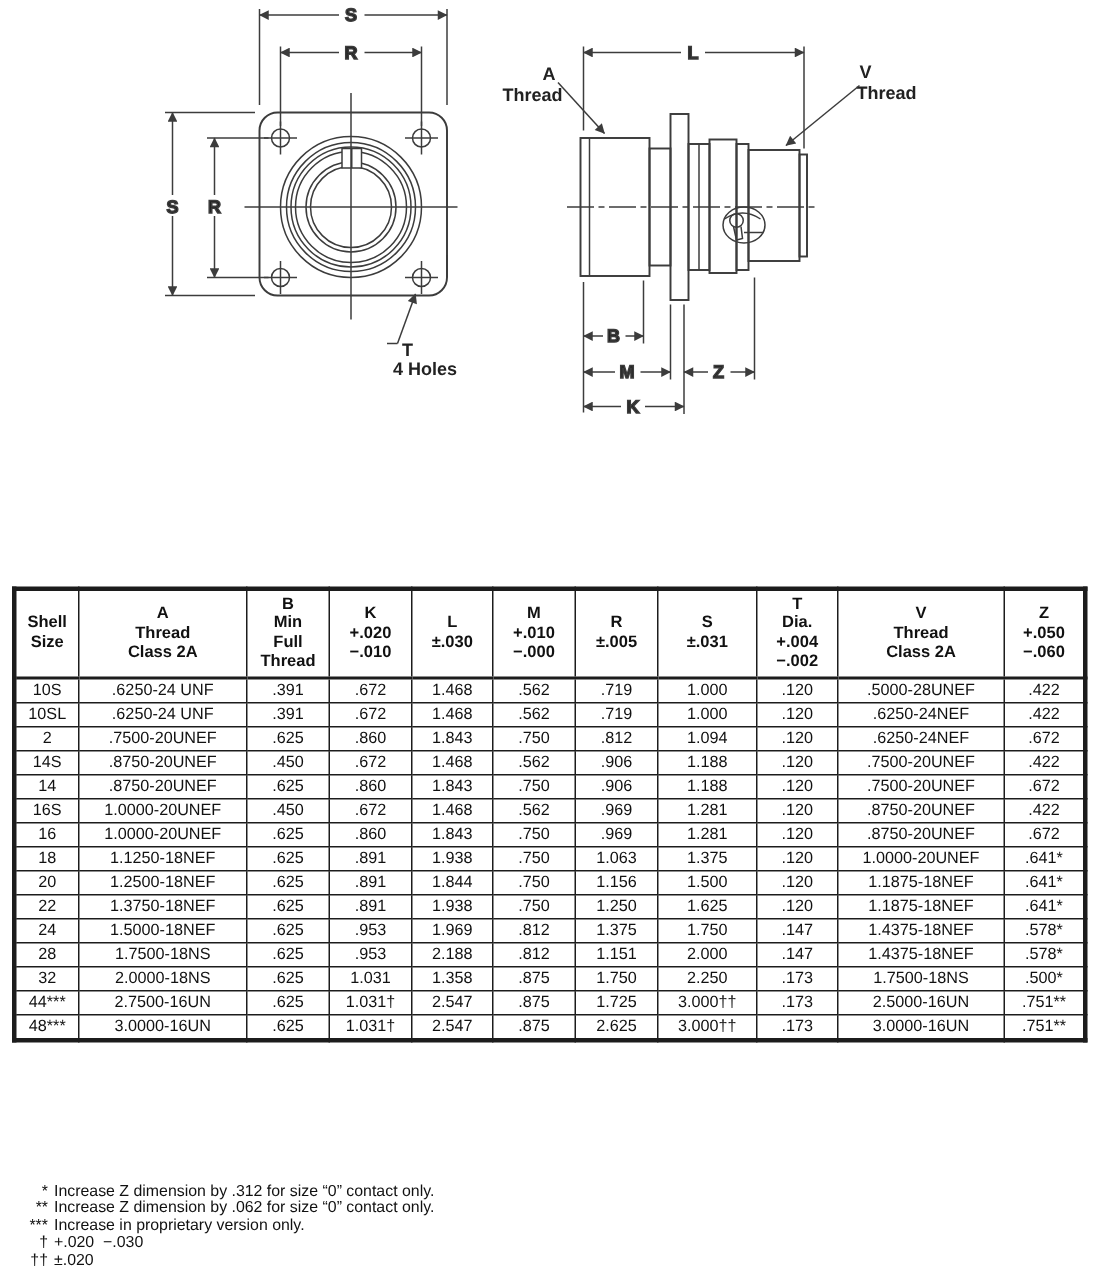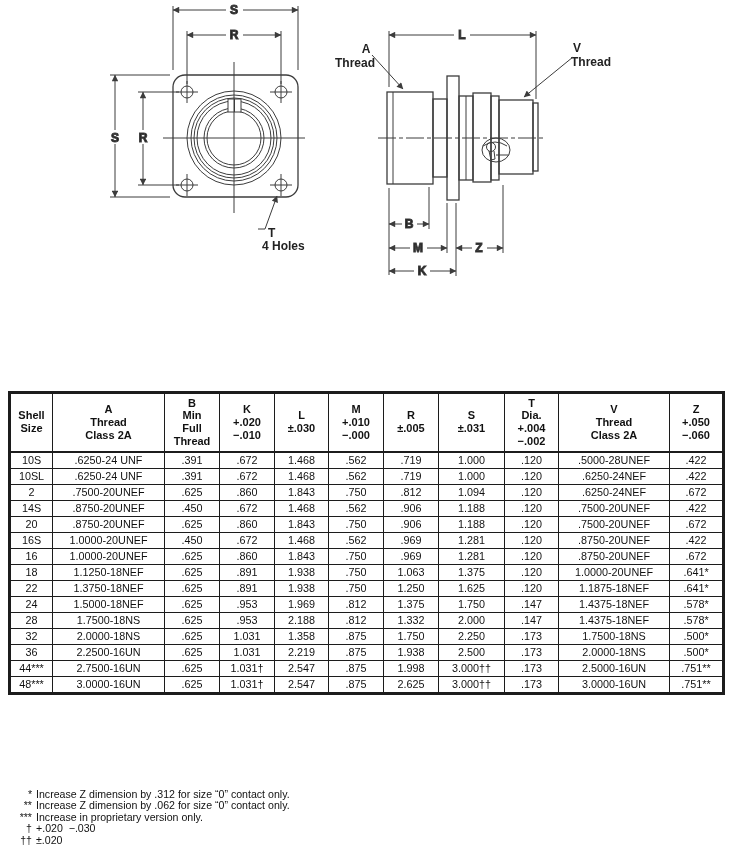--- a/index.html
+++ b/index.html
@@ -331,21 +331,21 @@
           <td>.672</td>
           <td>1.468</td>
           <td>.562</td>
           <td>.906</td>
           <td>1.188</td>
           <td>.120</td>
           <td>.7500-20UNEF</td>
           <td>.422</td>
         </tr>
         <tr>
-          <td>20</td>
+          <td>14</td>
           <td>.8750-20UNEF</td>
           <td>.625</td>
           <td>.860</td>
           <td>1.843</td>
           <td>.750</td>
           <td>.906</td>
           <td>1.188</td>
           <td>.120</td>
           <td>.7500-20UNEF</td>
           <td>.672</td>
@@ -380,20 +380,33 @@
           <td>18</td>
           <td>1.1250-18NEF</td>
           <td>.625</td>
           <td>.891</td>
           <td>1.938</td>
           <td>.750</td>
           <td>1.063</td>
           <td>1.375</td>
           <td>.120</td>
           <td>1.0000-20UNEF</td>
+          <td>.641*</td>
+        </tr>
+        <tr>
+          <td>20</td>
+          <td>1.2500-18NEF</td>
+          <td>.625</td>
+          <td>.891</td>
+          <td>1.844</td>
+          <td>.750</td>
+          <td>1.156</td>
+          <td>1.500</td>
+          <td>.120</td>
+          <td>1.1875-18NEF</td>
           <td>.641*</td>
         </tr>
         <tr>
           <td>22</td>
           <td>1.3750-18NEF</td>
           <td>.625</td>
           <td>.891</td>
           <td>1.938</td>
           <td>.750</td>
           <td>1.250</td>
@@ -415,60 +428,47 @@
           <td>1.4375-18NEF</td>
           <td>.578*</td>
         </tr>
         <tr>
           <td>28</td>
           <td>1.7500-18NS</td>
           <td>.625</td>
           <td>.953</td>
           <td>2.188</td>
           <td>.812</td>
-          <td>1.332</td>
+          <td>1.151</td>
           <td>2.000</td>
           <td>.147</td>
           <td>1.4375-18NEF</td>
           <td>.578*</td>
         </tr>
         <tr>
           <td>32</td>
           <td>2.0000-18NS</td>
           <td>.625</td>
           <td>1.031</td>
           <td>1.358</td>
           <td>.875</td>
           <td>1.750</td>
           <td>2.250</td>
           <td>.173</td>
           <td>1.7500-18NS</td>
           <td>.500*</td>
         </tr>
         <tr>
-          <td>36</td>
-          <td>2.2500-16UN</td>
-          <td>.625</td>
-          <td>1.031</td>
-          <td>2.219</td>
-          <td>.875</td>
-          <td>1.938</td>
-          <td>2.500</td>
-          <td>.173</td>
-          <td>2.0000-18NS</td>
-          <td>.500*</td>
-        </tr>
-        <tr>
           <td>44***</td>
           <td>2.7500-16UN</td>
           <td>.625</td>
           <td>1.031†</td>
           <td>2.547</td>
           <td>.875</td>
-          <td>1.998</td>
+          <td>1.725</td>
           <td>3.000††</td>
           <td>.173</td>
           <td>2.5000-16UN</td>
           <td>.751**</td>
         </tr>
         <tr>
           <td>48***</td>
           <td>3.0000-16UN</td>
           <td>.625</td>
           <td>1.031†</td>

